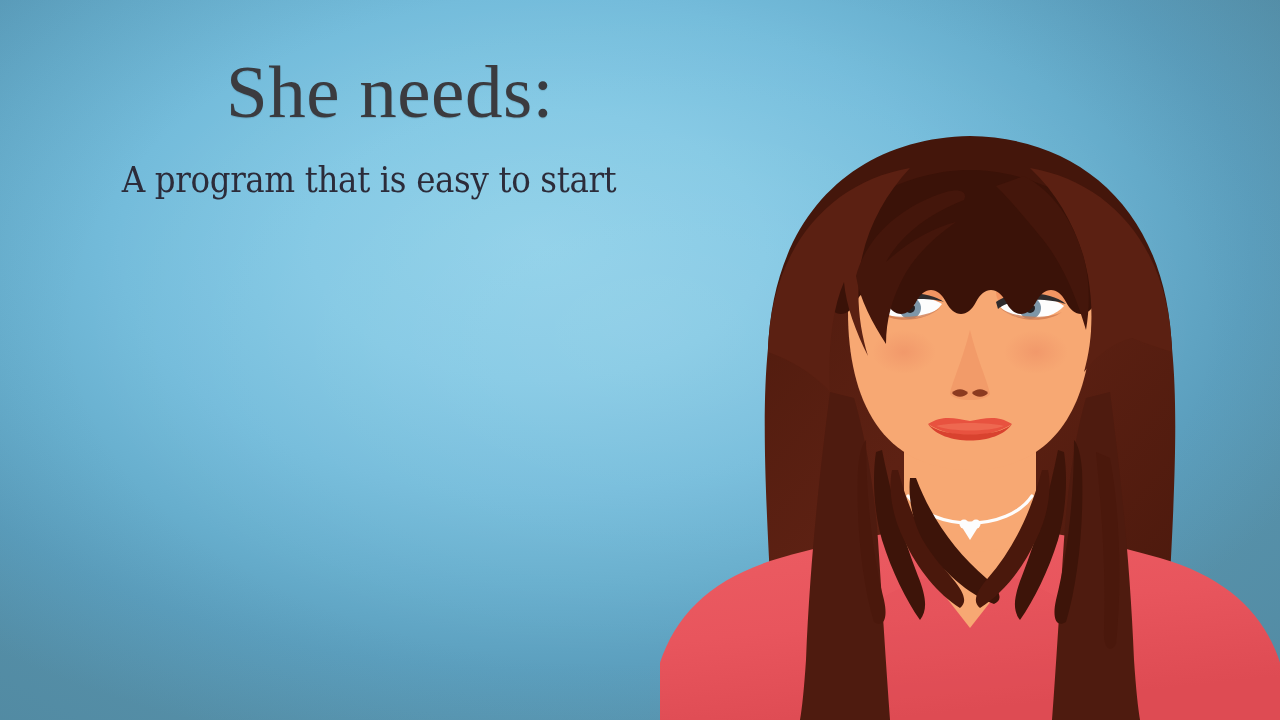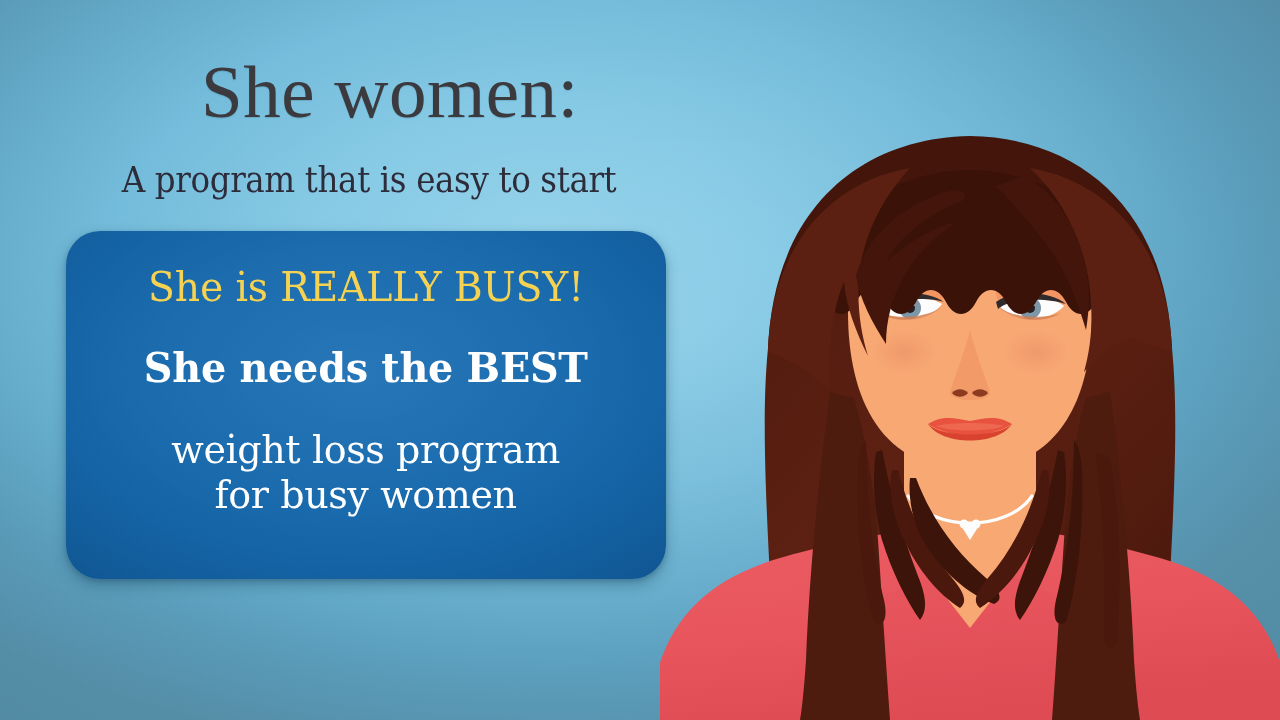--- a/index.html
+++ b/index.html
@@ -148,36 +148,24 @@
   .figure svg { display: block; width: 100%; height: 100%; }
 </style>
 </head>
 <body>
 
 <div id="stage">
 
   <div class="bg"></div>
   <div class="bg-vig"></div>
 
-  <div class="heading">She women:</div>
+  <div class="heading">She needs:</div>
 
   <div class="subheading">A program that is easy to start</div>
 
-  <div class="card">
-    <div class="card-inner-shade"></div>
-
-    <div class="line-busy">She is REALLY BUSY!</div>
-
-    <div class="line-best">She needs the BEST</div>
-
-    <div class="line-prog">
-      <div>weight loss program</div>
-      <div>for busy women</div>
-    </div>
-  </div>
 
   <div class="figure">
     <svg viewBox="0 0 620 720" xmlns="http://www.w3.org/2000/svg">
       <defs>
         <clipPath id="stageClip">
           <rect x="0" y="0" width="620" height="720"></rect>
         </clipPath>
         <linearGradient id="shirtGrad" x1="0" y1="0" x2="0.35" y2="1">
           <stop offset="0%" stop-color="#ec5d63"></stop>
           <stop offset="55%" stop-color="#e8555d"></stop>

